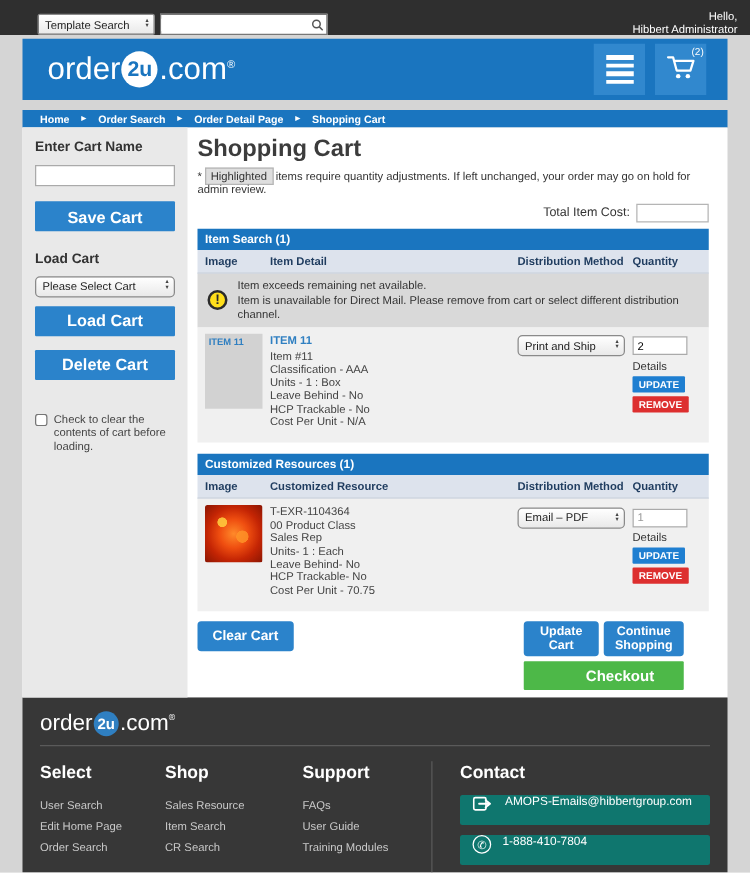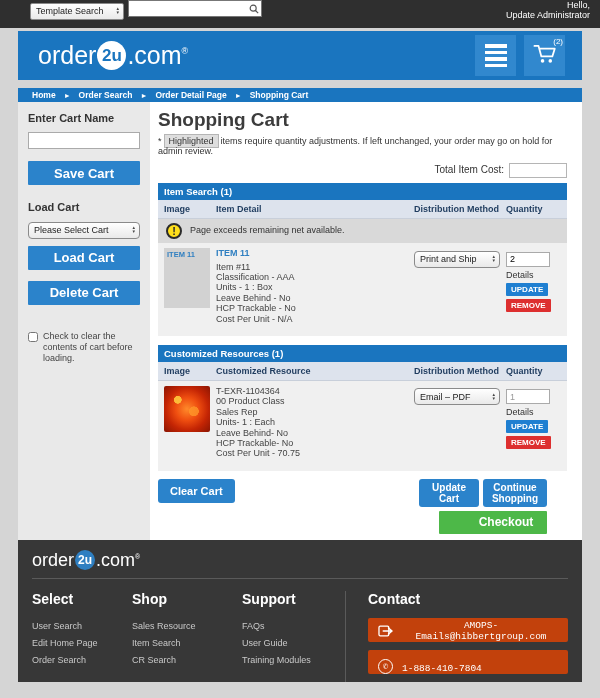--- a/index.html
+++ b/index.html
@@ -1,21 +1,21 @@
 <!DOCTYPE html>
 <html><head>
 <meta charset="utf-8">
 <style>
   * { margin:0; padding:0; box-sizing:border-box; }
   html,body { width:600px; }
   body { font-family:"Liberation Sans", sans-serif; background:#d5d5d5; }
   .page { width:600px; height:698px; background:#d5d5d5; overflow:hidden; }
 
   
-  .topbar { height:28px; background:#2f2f2f; display:flex; align-items:flex-start; padding:0 8px; }
+  .topbar { height:28px; background:#2f2f2f; display:flex; align-items:flex-end; padding:0 8px; }
   .sel-wrap { position:relative; display:inline-block; }
   .sel-wrap::after { content:"\25B4\A\25BE"; white-space:pre; font-size:5px; line-height:4.5px;
     position:absolute; right:5px; top:50%; transform:translateY(-50%); color:#444; pointer-events:none; }
   select { appearance:none; -webkit-appearance:none; border:1px solid #8a8a8a; border-radius:4px;
     background:linear-gradient(#ffffff,#e9e9e9); font-family:"Liberation Sans",sans-serif;
     font-size:9px; padding:1px 16px 1px 5px; height:17px; color:#222; }
   .tb-select select { width:94px; margin-left:22px; border-radius:2px; }
   .tb-select::after { right:5px; }
   .searchbox { margin-left:4px; width:134px; height:17px; background:#fff; border:1px solid #777;
     display:flex; align-items:center; }
@@ -92,41 +92,41 @@
   .sect2 { margin-top:9px; }
 
   .actions { display:flex; margin-top:8px; padding-right:20px; align-items:flex-start; }
   .clear-btn { background:#2b83cb; color:#fff; border:none; font-size:11px; font-weight:bold; padding:6px 12px;
     border-radius:3px; cursor:pointer; font-family:"Liberation Sans",sans-serif; }
   .right-btns { margin-left:auto; display:flex; gap:4px; }
   .two-line { background:#2b83cb; color:#fff; border:none; font-size:10px; font-weight:bold; line-height:11px;
     padding:3px 6px; border-radius:3px; cursor:pointer; width:60px; height:28px; font-family:"Liberation Sans",sans-serif; }
   .two-line.w { width:64px; }
   .checkout-row { display:flex; justify-content:flex-end; padding-right:20px; margin-top:4px; }
-  .checkout { background:#4db848; color:#fff; border:none; font-size:12px; font-weight:bold; width:108px; height:23px;
+  .checkout { background:#4db848; color:#fff; border:none; font-size:12px; font-weight:bold; width:128px; height:23px;
     border-radius:1px; cursor:pointer; font-family:"Liberation Sans",sans-serif;padding-left:26px; }
 
   
   .footer { background:#373737; padding:10px 14px 0; color:#fff; }
   .f-logo { font-size:18px; display:flex; align-items:center; color:#fff; }
   .f-logo .circ { display:inline-flex; align-items:center; justify-content:center; background:#2f7fc1; color:#fff;
     width:20px; height:20px; border-radius:50%; font-weight:bold; font-size:12px; margin:0 1px; }
   .f-logo sup { font-size:7px; margin-top:-8px; }
   .f-div { border:none; border-top:1px solid #5a5a5a; margin-top:7px; }
   .f-cols { display:flex; padding-top:12px; }
   .f-col { width:100px; }
   .f-col.shop { width:110px; }
   .f-col.support { width:103px; }
   .f-col h3 { font-size:14px; font-weight:bold; margin-bottom:11px; }
   .f-col a { display:block; font-size:9px; color:#c9c9c9; line-height:17px; text-decoration:none; cursor:pointer; }
   .vdiv { width:1px; background:#5a5a5a; margin:0 12px 0 0; }
   .f-contact { flex:1; padding-left:10px; }
-  .c-btn { background:#c2410c; height:24px; display:flex; align-items:flex-end; gap:9px; padding:0 10px;
+  .c-btn { background:#0f766e; height:24px; display:flex; align-items:flex-start; gap:9px; padding:0 10px;
     margin-bottom:8px; border-radius:2px; cursor:pointer; border:none; width:100%; color:#fff;
-    font-family:Liberation Mono, monospace; }
+    font-family:Liberation Sans, sans-serif; }
   .c-btn span.txt { font-size:9.5px; }
   .phone-bubble { display:inline-flex; align-items:center; justify-content:center; width:15px; height:15px;
     border:1.5px solid #fff; border-radius:50%; font-size:9px; }
 </style>
 </head>
 <body>
 
 <div class="page">
 
   <div class="topbar">
@@ -139,21 +139,21 @@
       <input type="text" value="" style="">
       <span class="search-ic">
         <svg width="10" height="10" viewBox="0 0 12 12">
             <circle cx="5" cy="5" r="3.6" fill="none" stroke="#555" stroke-width="1.4"></circle>
             <line x1="7.8" y1="7.8" x2="11" y2="11" stroke="#555" stroke-width="1.4"></line>
           </svg>
       </span>
     </div>
     <div class="greeting">
       <div>Hello,</div>
-      <div>Update Administrator</div>
+      <div>Hibbert Administrator</div>
     </div>
   </div>
 
   <div class="frame">
 
     <div class="header">
       <div class="logo">
         <span>order</span>
           <span class="circ">2u</span>
           <span>.com</span>
@@ -224,21 +224,22 @@
           <div class="section-title">Item Search (1)</div>
           <div class="grid-row thead">
             <span>Image</span>
             <span>Item Detail</span>
             <span>Distribution Method</span>
             <span>Quantity</span>
           </div>
           <div class="warnrow">
             <span class="warn-ic"></span>
             <div class="warn-txt">
-              <div>Page exceeds remaining net available.</div>
+              <div>Item exceeds remaining net available.</div>
+              <div>Item is unavailable for Direct Mail. Please remove from cart or select different distribution channel.</div>
             </div>
           </div>
           <div class="grid-row itemrow">
             <div>
                 <div class="ph">ITEM 11</div>
               </div>
             <div class="detail-cell">
               <div class="d-title">ITEM 11</div>
               <div class="d-line">Item #11</div>
               <div class="d-line">Classification - AAA</div>

